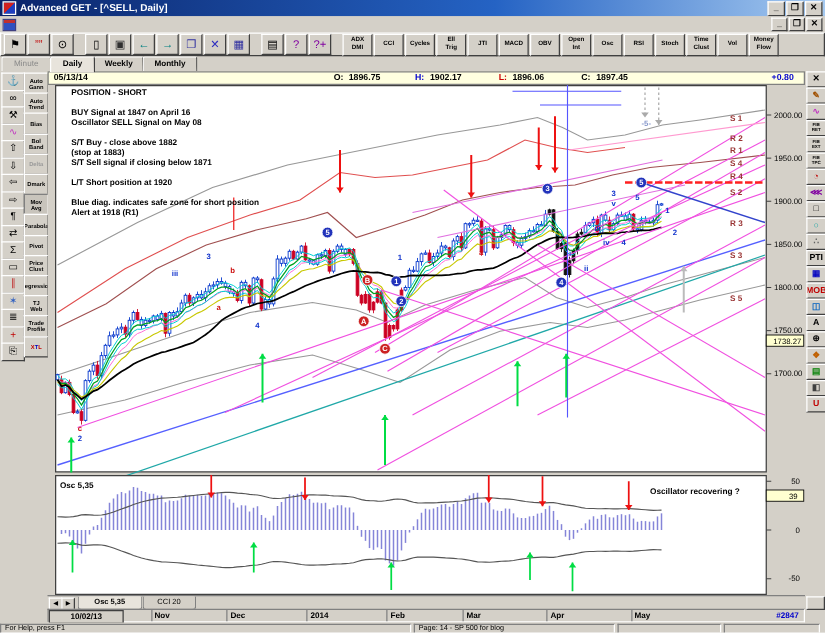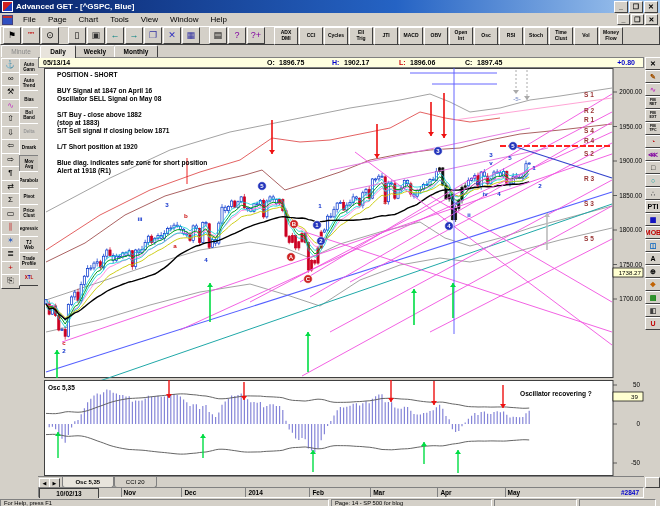--- a/index.html
+++ b/index.html
@@ -68,39 +68,30 @@
   .statbox{height:6px;font-size:5.8px;line-height:6px;padding-left:3px;
     border:1px solid;border-color:#808080 #ffffff #ffffff #808080;overflow:hidden;white-space:nowrap;}
   .cornerbox{position:absolute;left:645px;top:477px;width:13px;height:9px;
     border:1px solid;border-color:#ffffff #404040 #404040 #ffffff;background:#d4d0c8;}
 </style>
 </head>
 <body>
 
 <div class="titlebar">
   <span class="appicon"></span>
-  <span class="title">Advanced GET - [^GSPC, Blue]</span>
+  <span class="title">Advanced GET - [^SELL, Daily]</span>
   <span class="winbtns" id="title-controls">
       <div class="winbtn">_</div>
       <div class="winbtn">❐</div>
       <div class="winbtn">✕</div>
     </span>
 </div>
 
 <div class="menubar">
   <span class="mdiicon"></span>
-  <span id="menu-items" style="display:flex;">
-      <span class="mitem">File</span>
-      <span class="mitem">Page</span>
-      <span class="mitem">Chart</span>
-      <span class="mitem">Tools</span>
-      <span class="mitem">View</span>
-      <span class="mitem">Window</span>
-      <span class="mitem">Help</span>
-    </span>
   <span class="winbtns" id="child-controls">
       <div class="winbtn">_</div>
       <div class="winbtn">❐</div>
       <div class="winbtn">✕</div>
     </span>
 </div>
 
 <div class="toolbar raised" id="toolbar">
     <div class="tgroup">
       <div class="tbtn">⚑</div>

